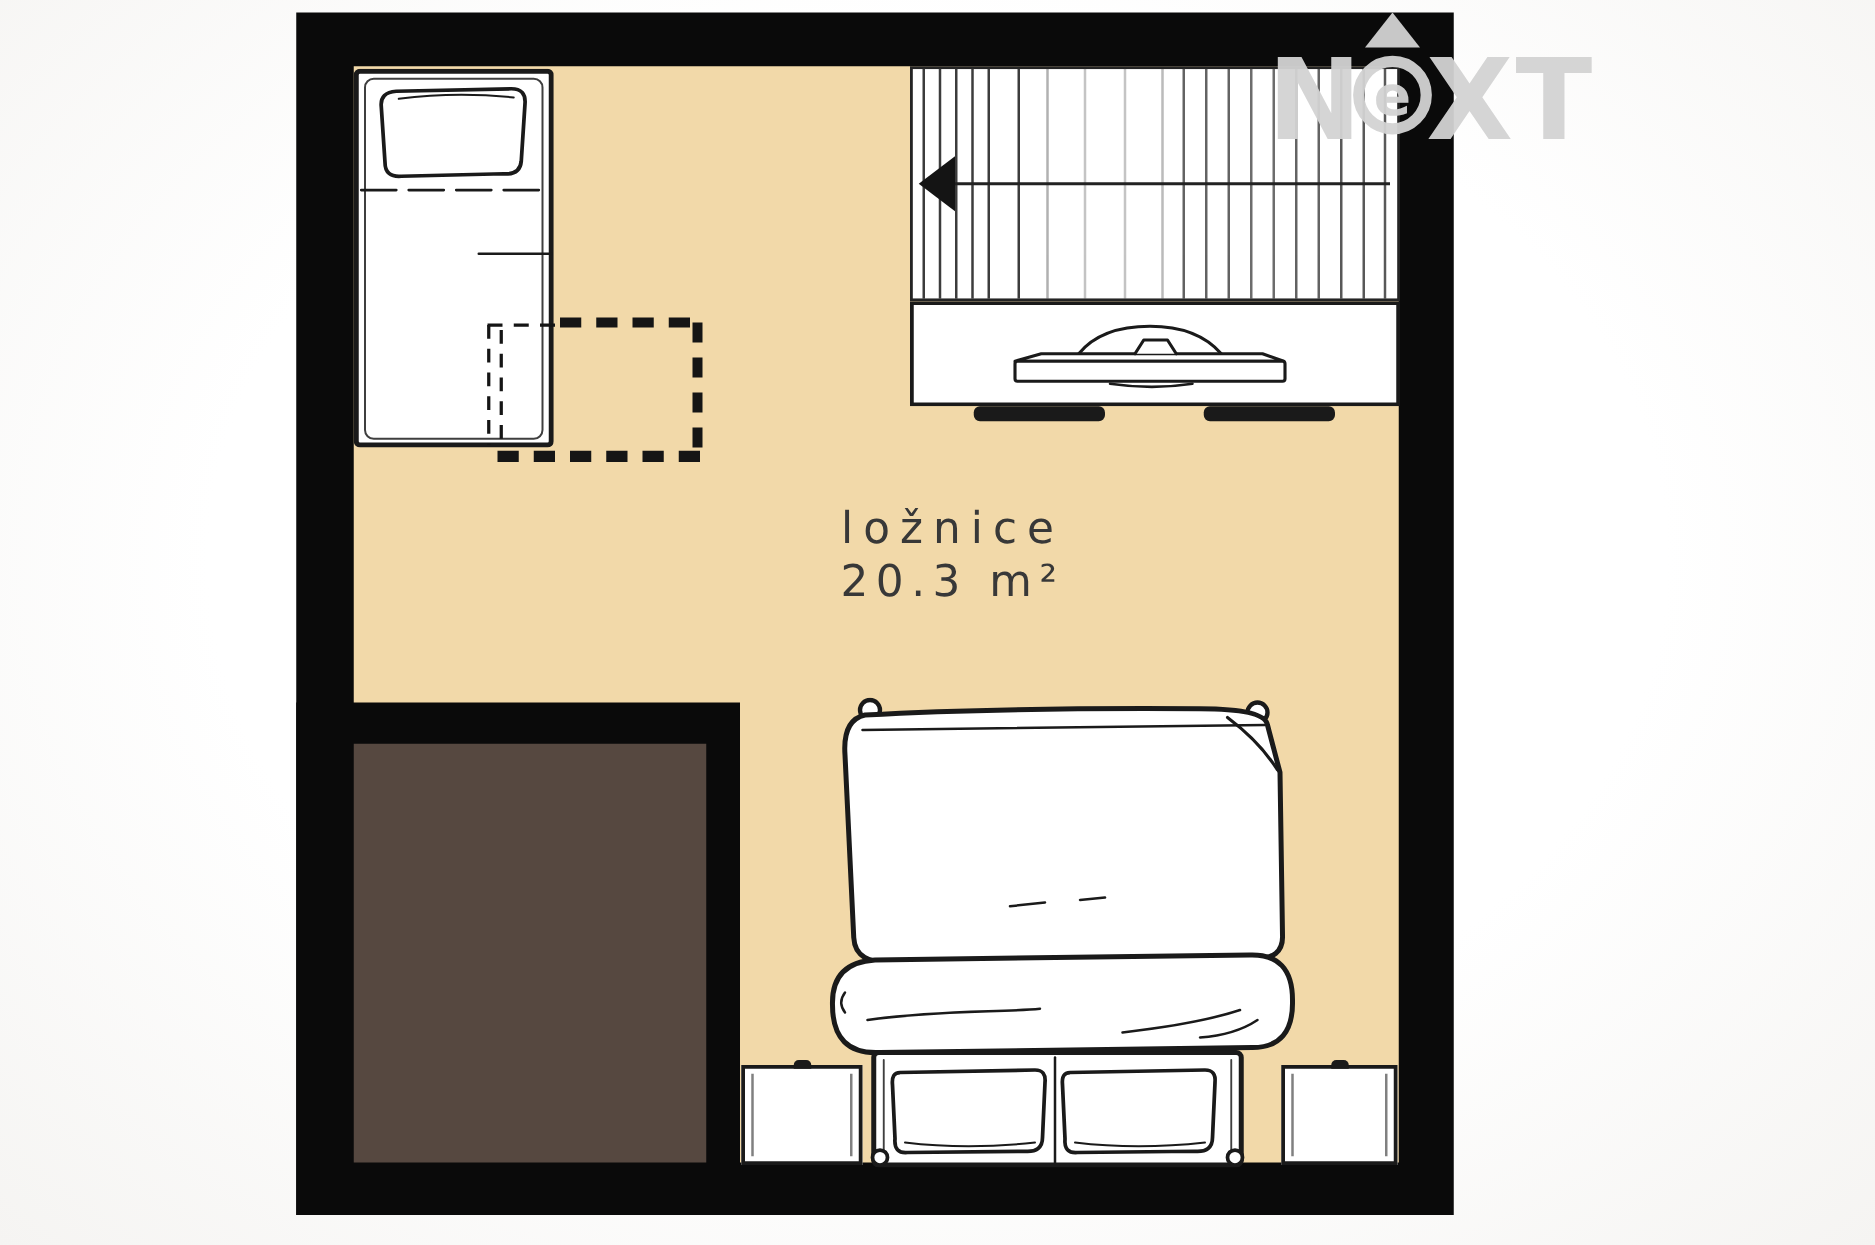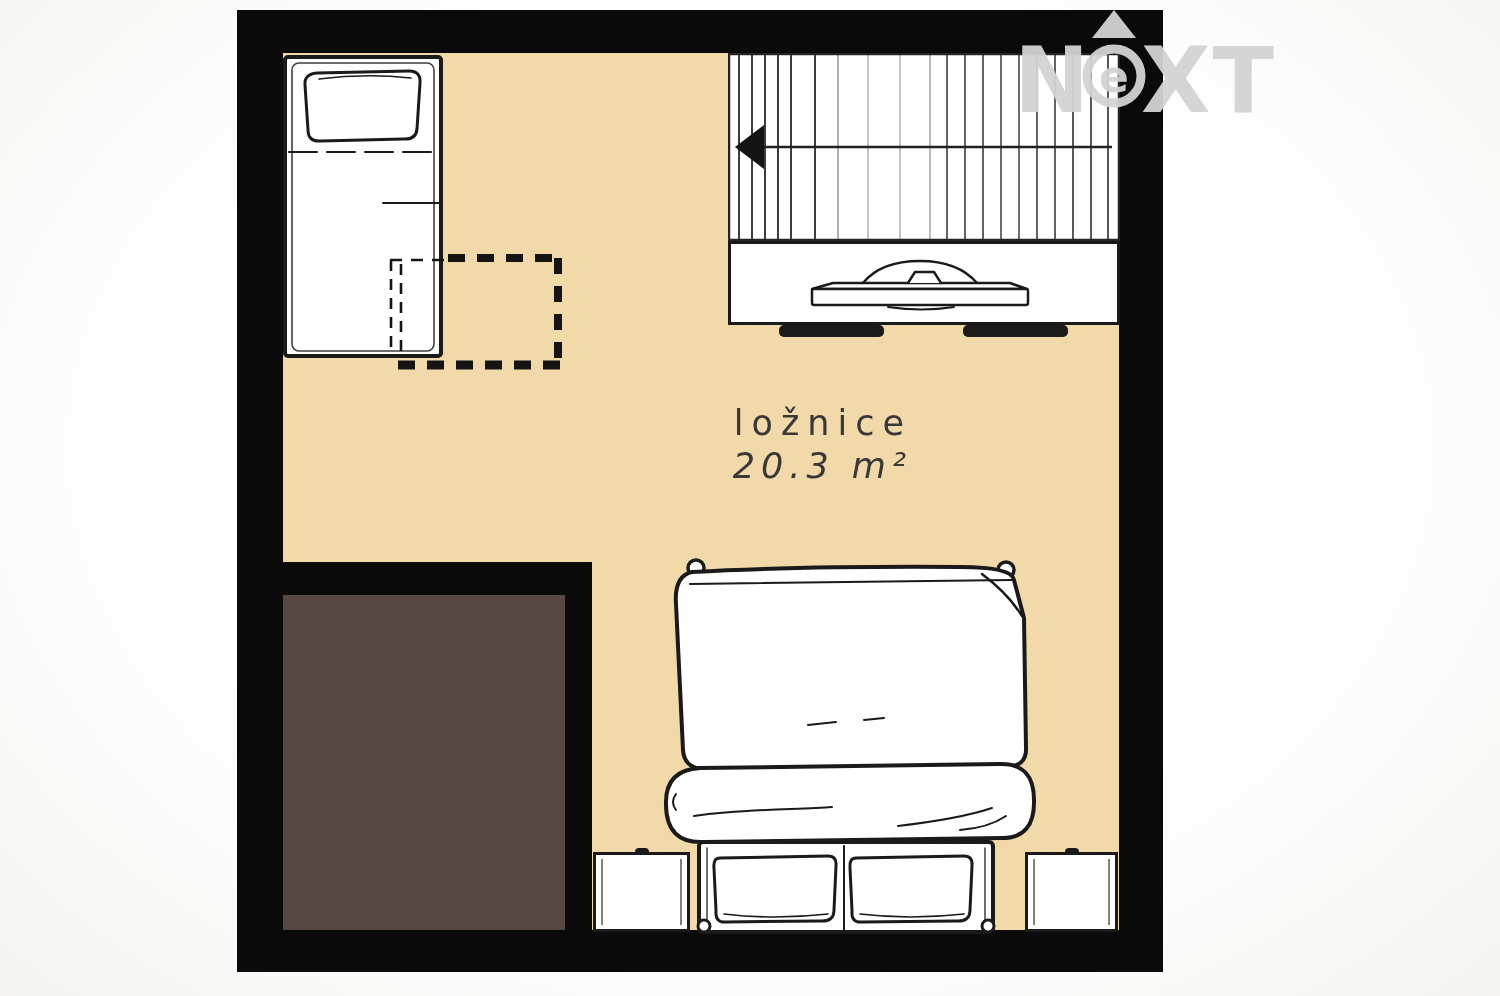--- a/index.html
+++ b/index.html
@@ -43,25 +43,25 @@
   .nightstand .edge{position:absolute;top:4px;bottom:4px;width:2px;background:#4a4a4a;opacity:.7;}
   .nightstand .edge.l{left:5px;}
   .nightstand .edge.r{right:5px;}
   .nightstand .knob{
     position:absolute;top:-7px;left:50%;margin-left:-7px;width:14px;height:7px;
     background:var(--line,#151515);border-radius:4px 4px 0 0;
   }
 
   
   .room-label{
-    left:375px;top:392px;width:300px;text-align:right;
+    left:375px;top:392px;width:300px;text-align:center;
     color:var(--label_text,#383838);
   }
   .room-label .l1{font-size:35px;letter-spacing:8px;line-height:42px;}
-  .room-label .l2{font-size:35px;letter-spacing:6px;line-height:44px;font-style:italic;}
+  .room-label .l2{font-size:35px;letter-spacing:6px;line-height:44px;}
 
   
   .wm{position:absolute;color:var(--watermark,#d3d3d3);opacity:.95;z-index:30;
       font-weight:bold;font-family:"DejaVu Sans",sans-serif;}
   .wm.letter{font-size:90px;line-height:90px;top:36px;}
   .wm-n{left:1014px;}
   .wm-xt{left:1141px;letter-spacing:2px;}
   .wm-svg{left:1080px;top:10px;}
 
   

